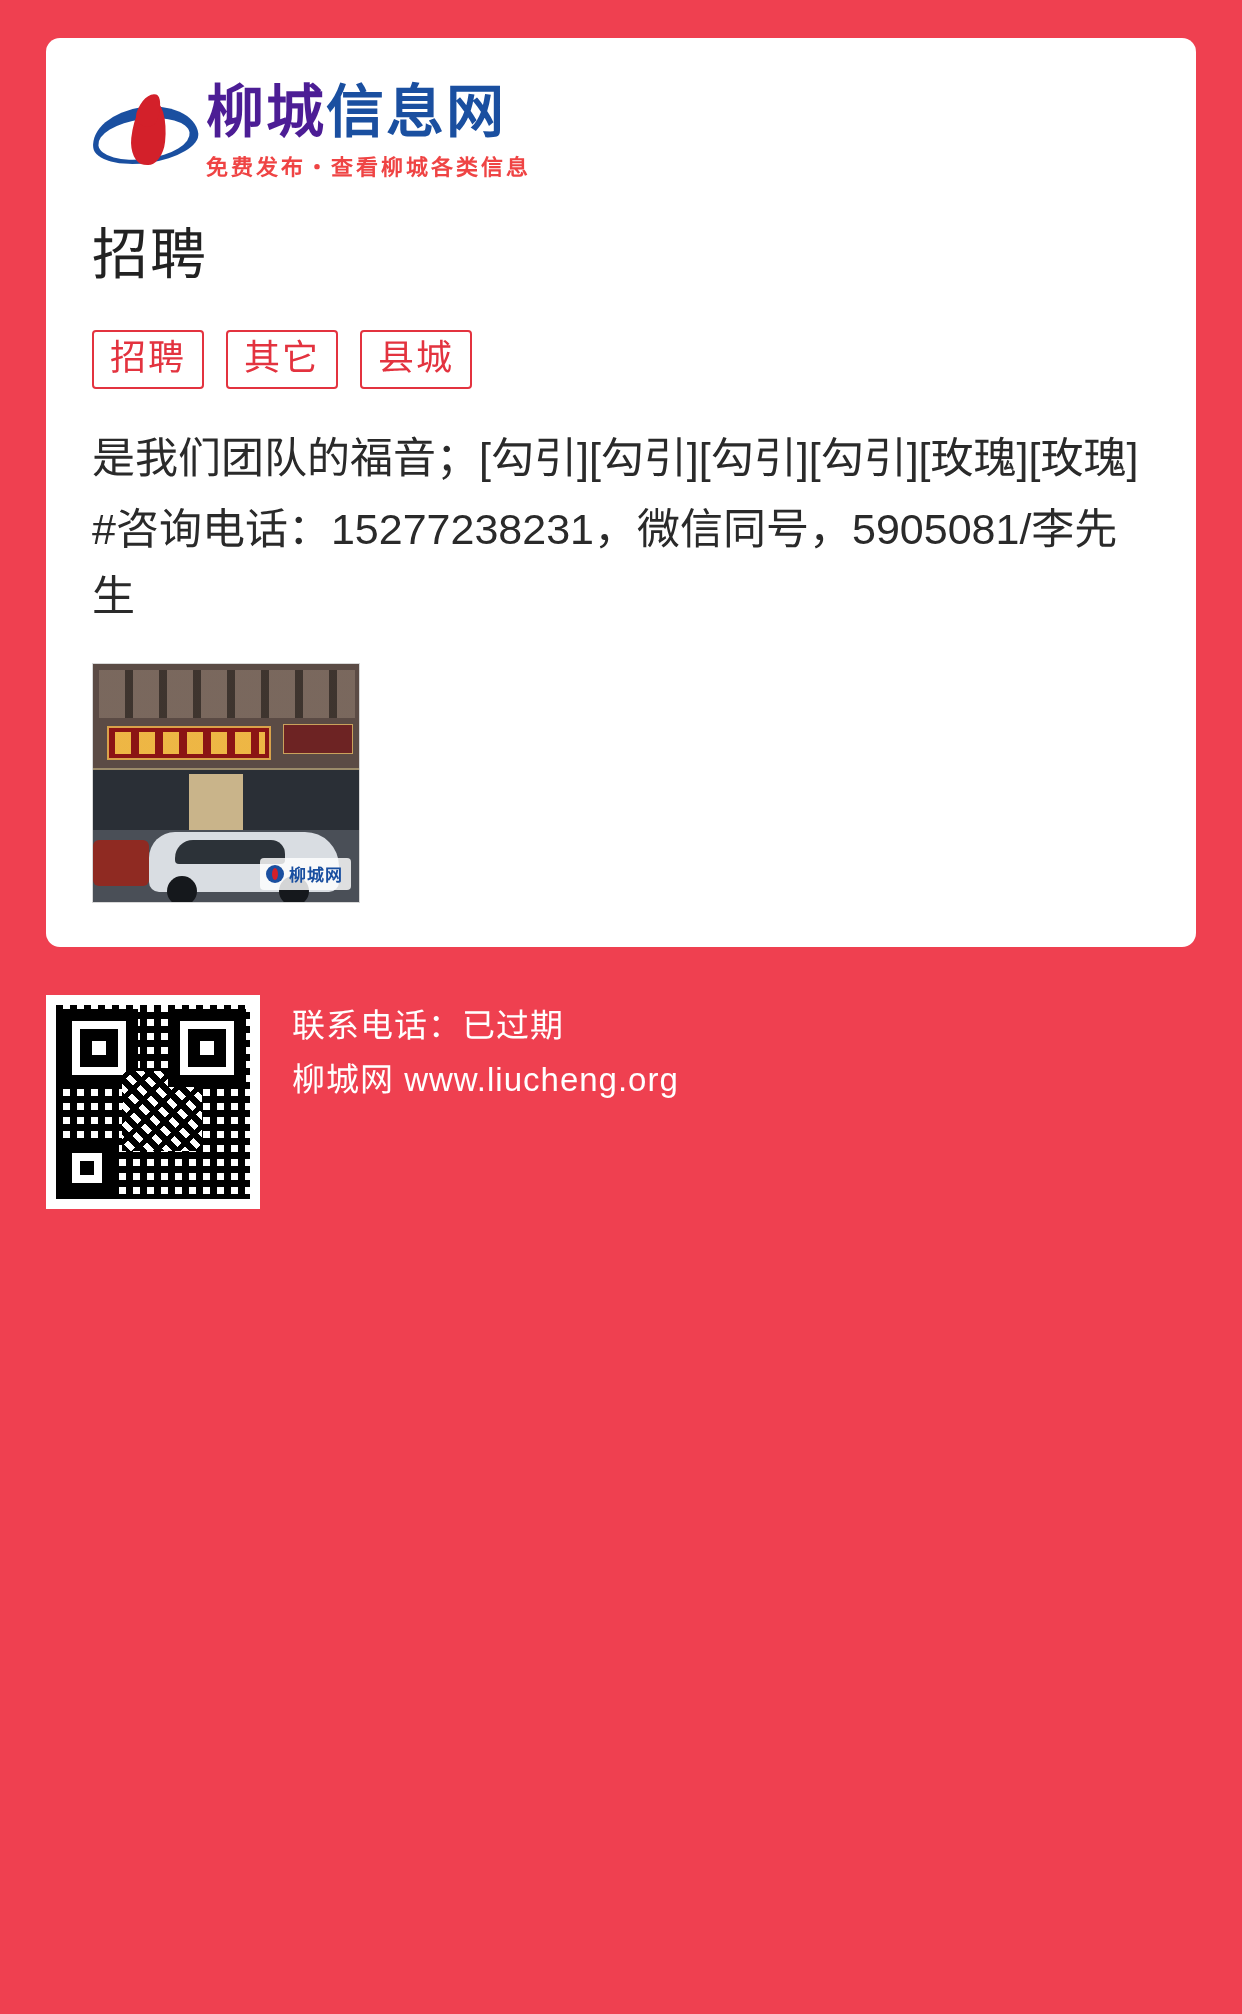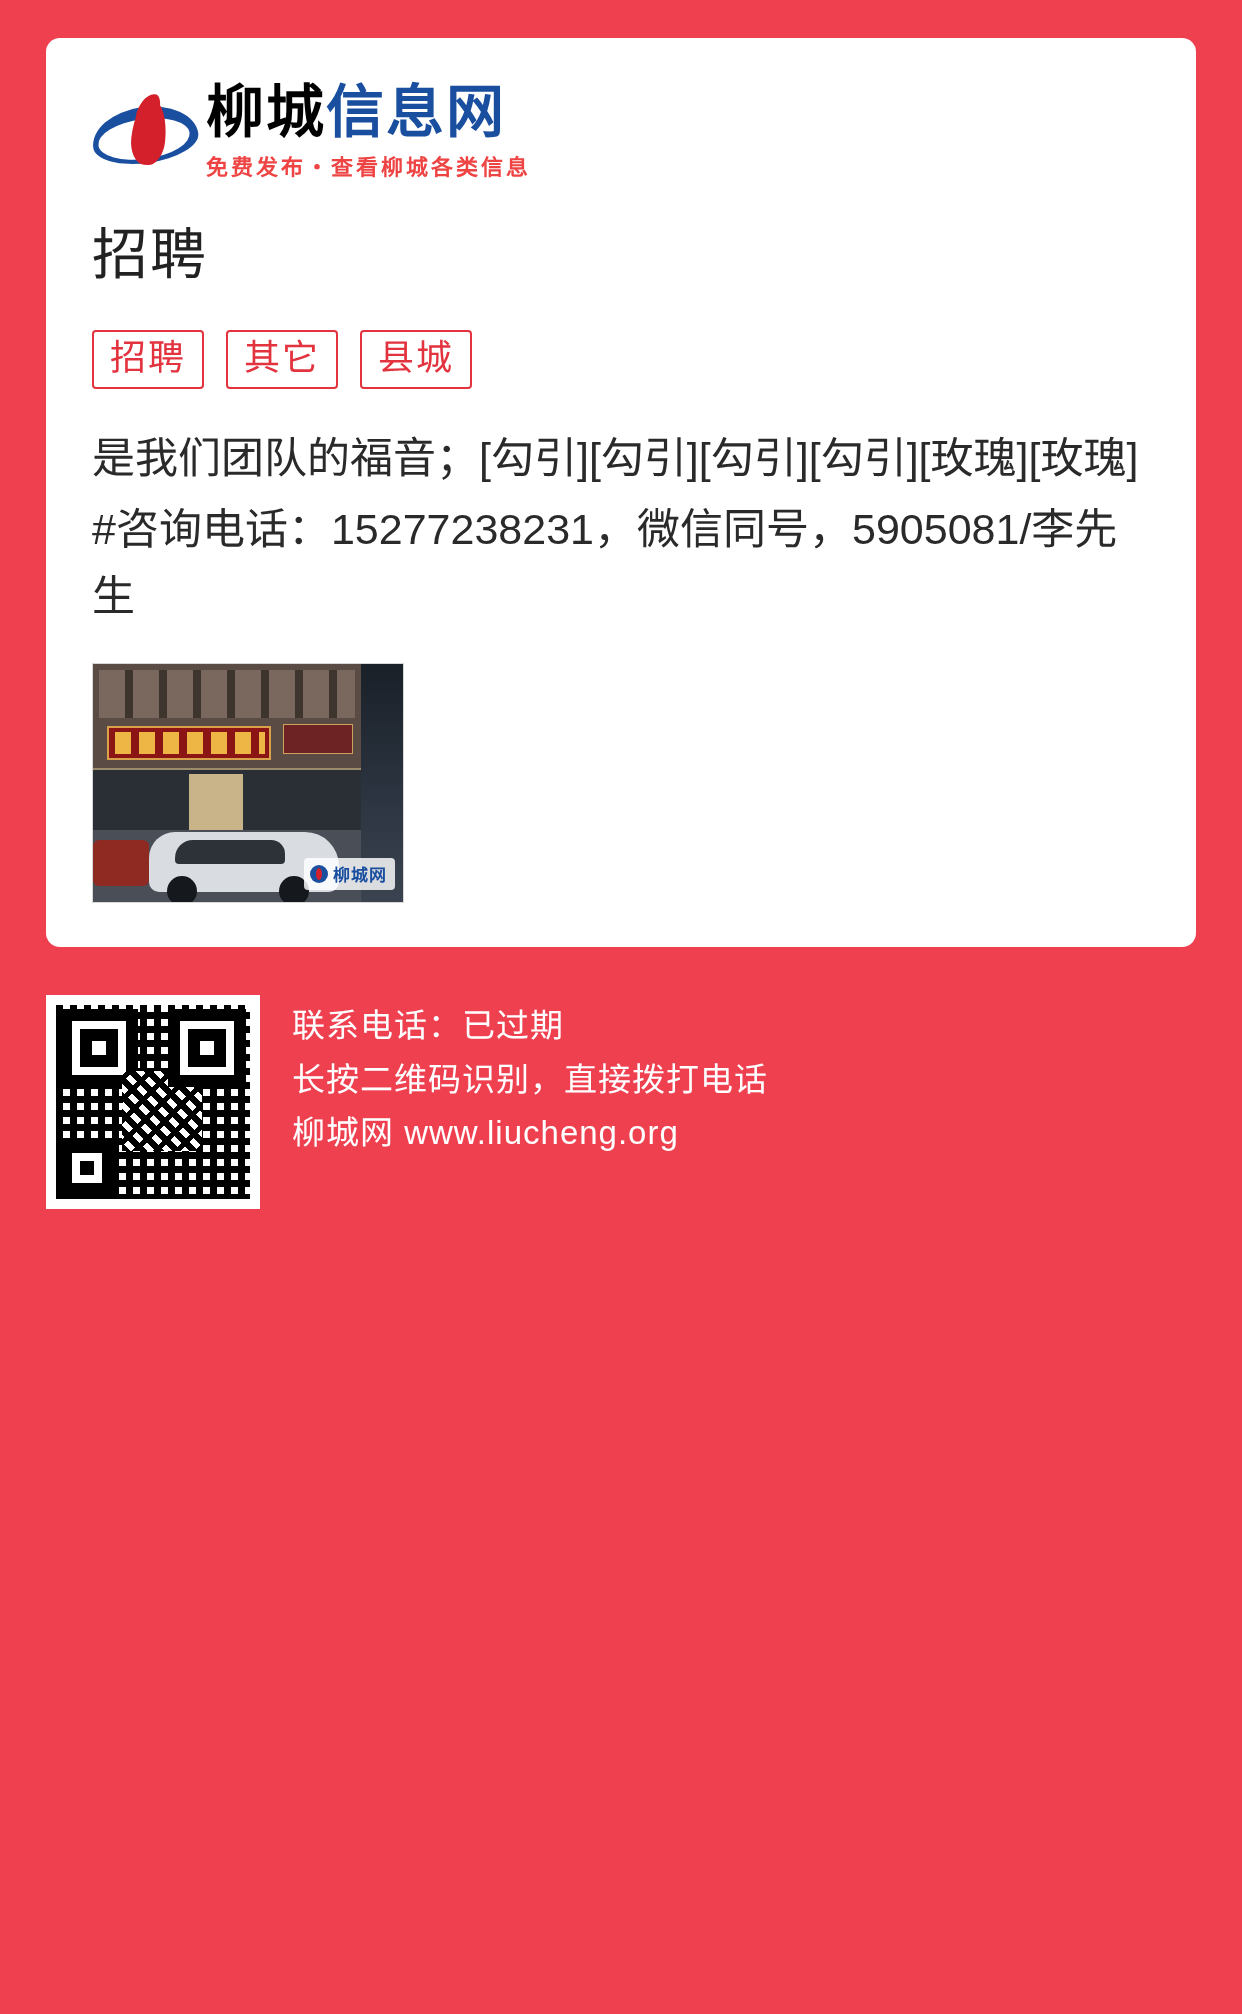--- a/index.html
+++ b/index.html
@@ -75,21 +75,21 @@
     transform: rotate(18deg);
   }
   .logo-text { display: flex; flex-direction: column; }
   .logo-title {
     font-size: 58px;
     font-weight: bold;
     color: #1a4fa0;
     letter-spacing: 2px;
     line-height: 1.05;
   }
-  .logo-title .accent { color: #000000; }
+  .logo-title .accent { color: #4c1d95; }
   .logo-sub {
     font-size: 22px;
     color: #ef4444;
     letter-spacing: 3px;
     margin-top: 6px;
     font-weight: bold;
   }
   
   .post-title {
     font-size: 56px;
@@ -118,21 +118,21 @@
     font-size: 43px;
     line-height: 1.55;
     color: #2a2a2a;
     letter-spacing: 0px;
     word-break: break-all;
   }
   .body-text p { margin: 0 0 4px 0; }
   
   .photo-wrap { margin-top: 34px; }
   .photo {
-    width: 312px;
+    width: 268px;
     height: 240px;
     position: relative;
     overflow: hidden;
     background: linear-gradient(#1a2028 0%, #2b3440 55%, #3c4350 100%);
     border: 1px solid #d8d8d8;
   }
   .photo .building {
     position: absolute;
     left: 0; top: 0; width: 268px; height: 150px;
     background: #5b4b45;
@@ -355,18 +355,17 @@
 
   <div class="footer">
     <div class="qr">
       <div class="qr-inner">
         <div class="qr-blk"></div>
         <div class="qr-noise"></div>
       </div>
     </div>
     <div class="footer-text">
       <div class="footer-line">联系电话：已过期</div>
-      <div class="footer-line">长按二维码识别，直接拨打电话</div>
       <div class="footer-line url">柳城网 www.liucheng.org</div>
     </div>
   </div>
 
 </div>
 
 </body></html>

